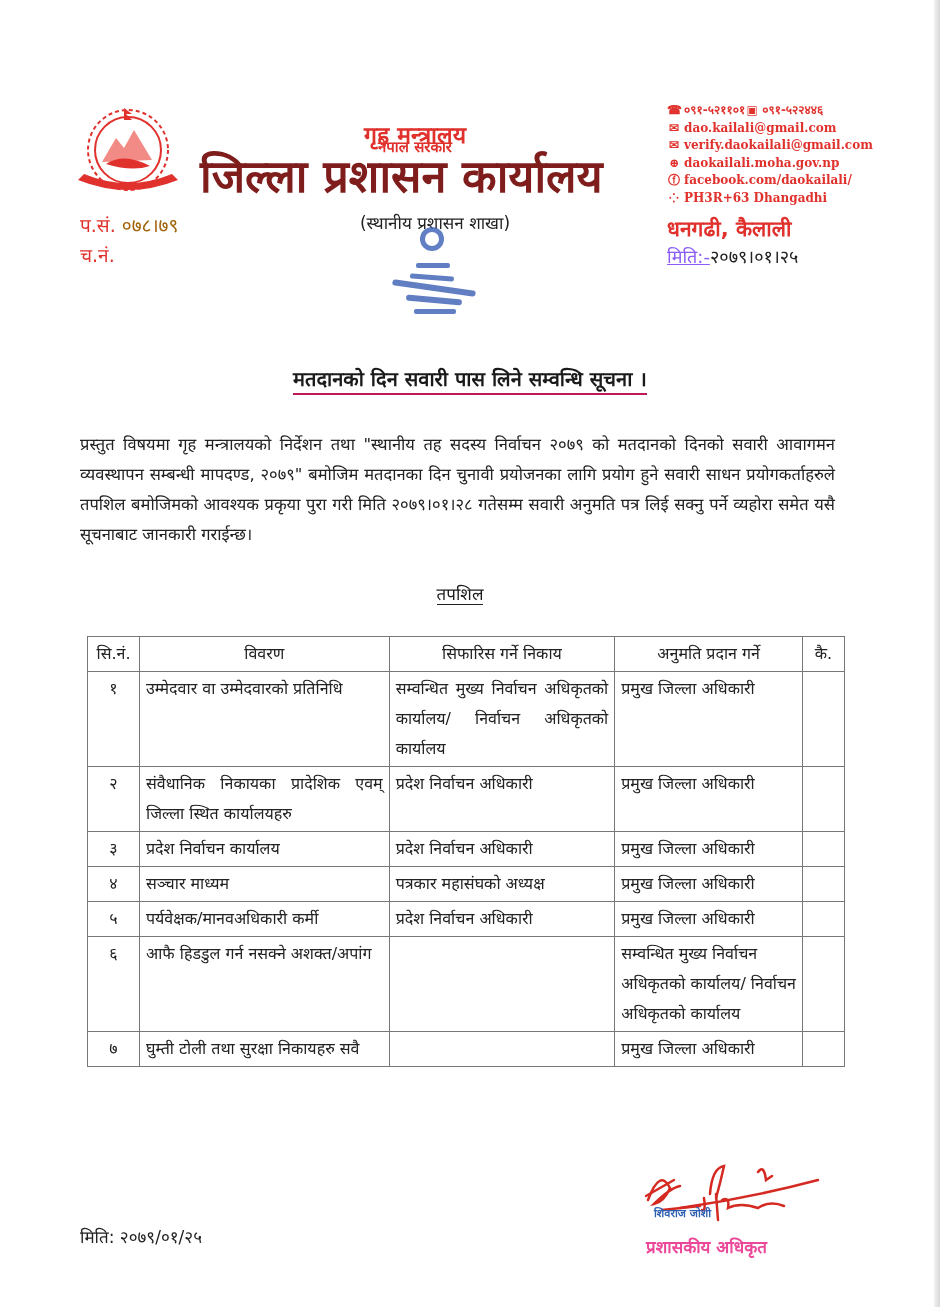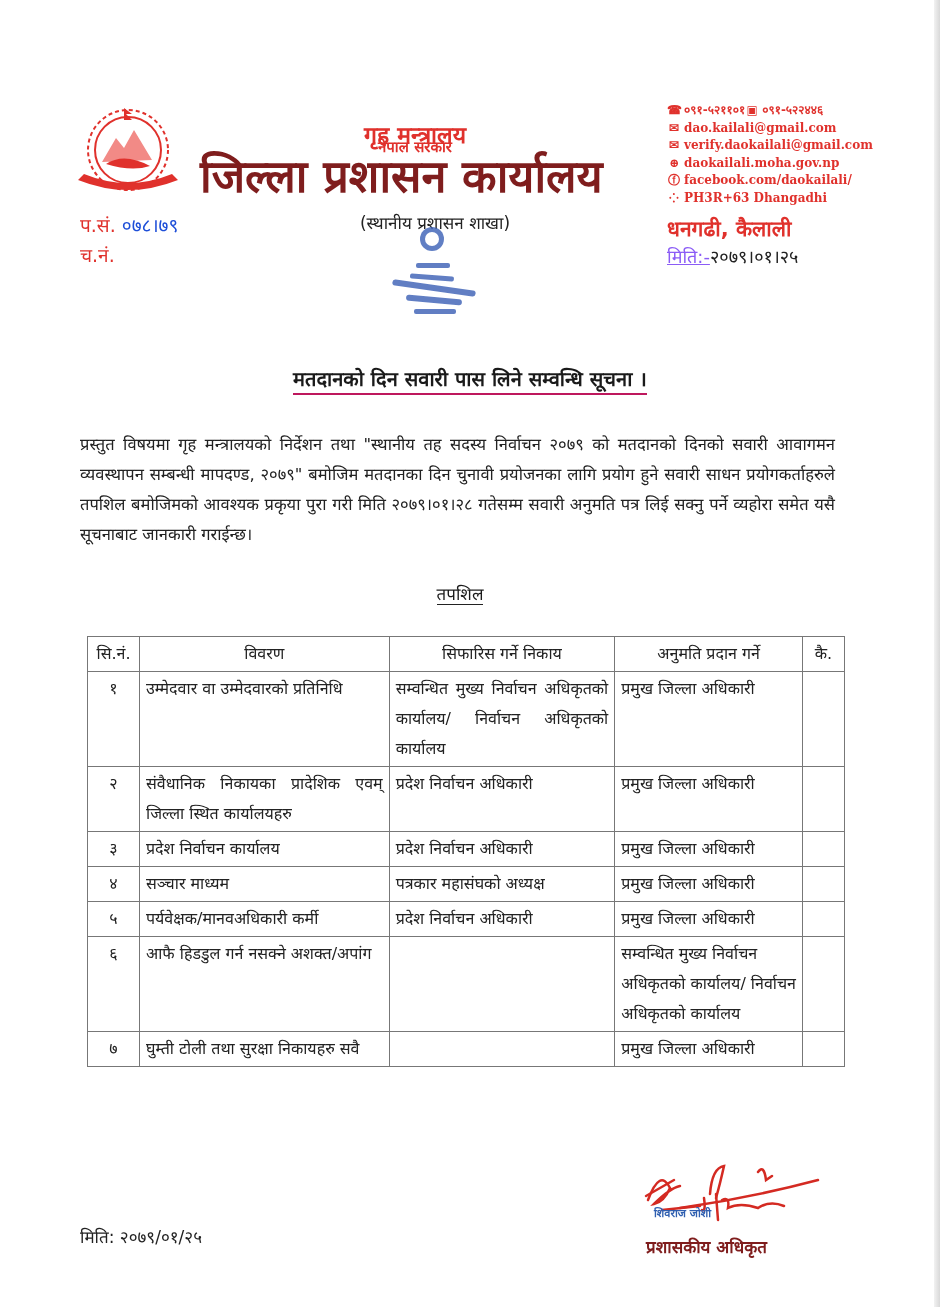--- a/index.html
+++ b/index.html
@@ -5,21 +5,21 @@
     * { box-sizing: border-box; margin: 0; padding: 0; }
     html, body { width: 940px; height: 1307px; background: #ffffff; overflow: hidden; }
     body { position: relative; font-family: "DejaVu Sans", "Liberation Sans", sans-serif; color: #1a1a1a; }
 
     .right-edge { position: absolute; top: 0; right: 0; width: 6px; height: 1307px; background: linear-gradient(to right, #f2f2f2, #d8d8d8); }
 
     
     .emblem { position: absolute; left: 72px; top: 100px; width: 112px; height: 100px; }
     .ref-block { position: absolute; left: 80px; top: 210px; font-size: 19px; line-height: 30px; }
     .ref-label { color: #e0312c; }
-    .ref-val { color: #1d4ed8; }
+    .ref-val { color: #a16207; }
 
     .gov-name { position: absolute; left: 0; width: 830px; top: 96px; text-align: center; font-size: 15px; font-weight: bold; color: #e0312c; margin-top: 40px; }
     .ministry { position: absolute; left: 0; width: 830px; top: 118px; text-align: center; font-size: 23px; font-weight: bold; color: #e0312c; }
     .office { position: absolute; left: 200px; top: 145px; width: 460px; text-align: left; font-size: 45px; font-weight: bold; color: #7f1d1d; letter-spacing: 0px; line-height: 64px; }
     .branch { position: absolute; left: 0; width: 870px; top: 211px; text-align: center; font-size: 17px; color: #222; }
 
     .stamp { position: absolute; left: 378px; top: 225px; width: 112px; height: 100px; }
 
     .contacts { position: absolute; left: 667px; top: 102px; font-family: "DejaVu Serif", "Liberation Serif", serif; font-size: 12px; line-height: 17.5px; color: #e0312c; font-weight: bold; }
     .contacts .row { display: flex; align-items: center; white-space: nowrap; }
@@ -45,21 +45,21 @@
     td.sn { text-align: center; width: 52px; }
     td.c-desc { width: 250px; text-align: justify; text-align-last: left; }
     td.c-rec { width: 226px; text-align: justify; text-align-last: left; }
     td.c-perm { width: 188px; }
     td.c-rem { width: 42px; }
 
     
     .date-bottom { position: absolute; left: 80px; top: 1225px; font-size: 17px; color: #222; }
     .sign-area { position: absolute; left: 640px; top: 1158px; width: 200px; height: 115px; }
     .sign-name { position: absolute; left: 654px; top: 1205px; font-size: 11px; font-weight: bold; color: #2f5fb0; }
-    .sign-title { position: absolute; left: 646px; top: 1235px; font-size: 17px; font-weight: bold; color: #7f1d1d; }
+    .sign-title { position: absolute; left: 646px; top: 1235px; font-size: 17px; font-weight: bold; color: #ec4899; }
   </style>
 </head>
 <body>
 
 <div class="right-edge"></div>
 
 <svg class="emblem" viewBox="0 0 112 100">
   <g fill="none" stroke="#e0312c" stroke-width="2">
     <circle cx="56" cy="50" r="40" stroke-dasharray="4 3"></circle>
     <circle cx="56" cy="50" r="33"></circle>

